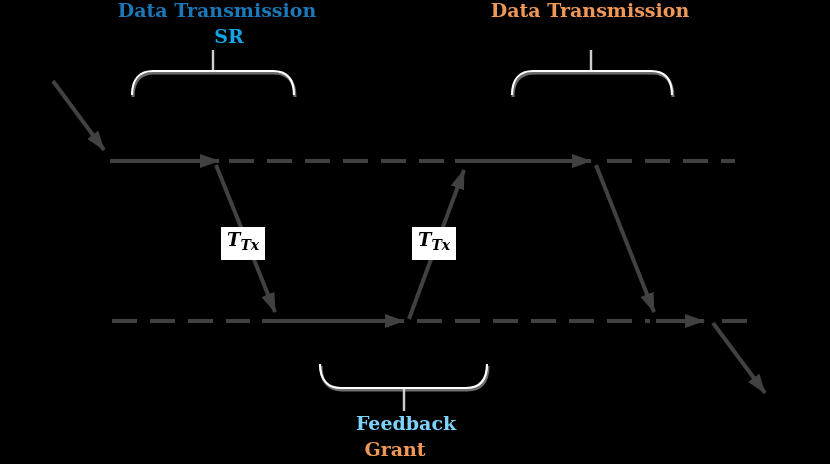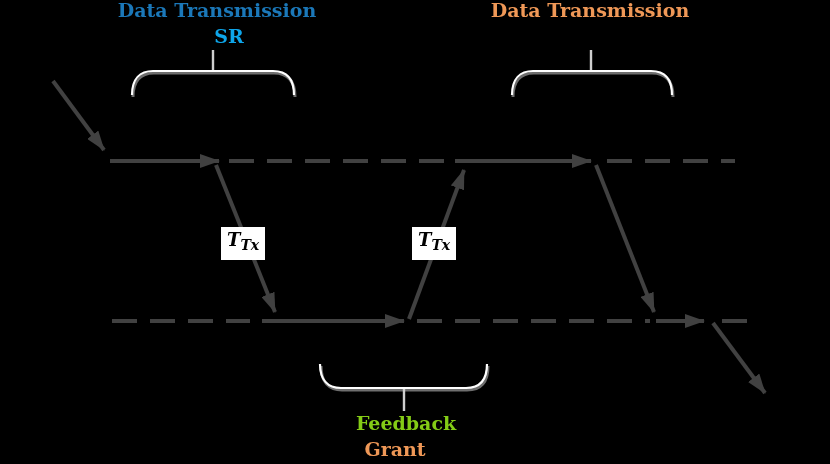--- a/index.html
+++ b/index.html
@@ -85,21 +85,21 @@
       <line x1="591" y1="70" x2="591" y2="50"></line>
       <line x1="404" y1="389" x2="404" y2="411"></line>
     </g>
   </svg>
 
   <div class="lbl" style="left: 217px; top: -1px; color: rgb(27, 120, 185);">Data Transmission</div>
   <div class="lbl" style="left: 229px; top: 25px; color: #0ea5e9;">SR</div>
 
   <div class="lbl" style="left: 590px; top: -1px; color: rgb(239, 152, 87);">Data Transmission</div>
 
-  <div class="lbl" style="left: 406px; top: 412px; color: #84cc16;">Feedback</div>
+  <div class="lbl" style="left: 406px; top: 412px; color: #7dd3fc;">Feedback</div>
   <div class="lbl" style="left: 395px; top: 438px; color: rgb(239, 152, 87);">Grant</div>
 
   <div class="ttx-box" style="left:221px;top:227px;">
     <span>T</span><span class="ttx-sub">Tx</span>
   </div>
   <div class="ttx-box" style="left:412px;top:227px;">
     <span>T</span><span class="ttx-sub">Tx</span>
   </div>
 
 </div>

